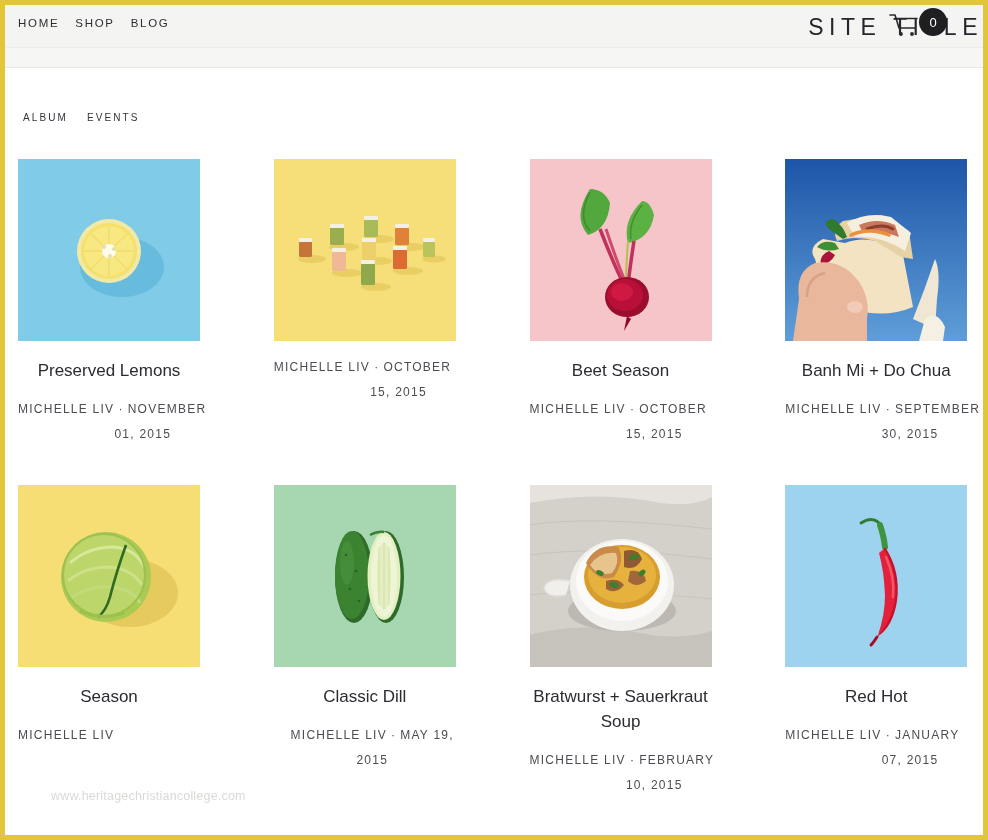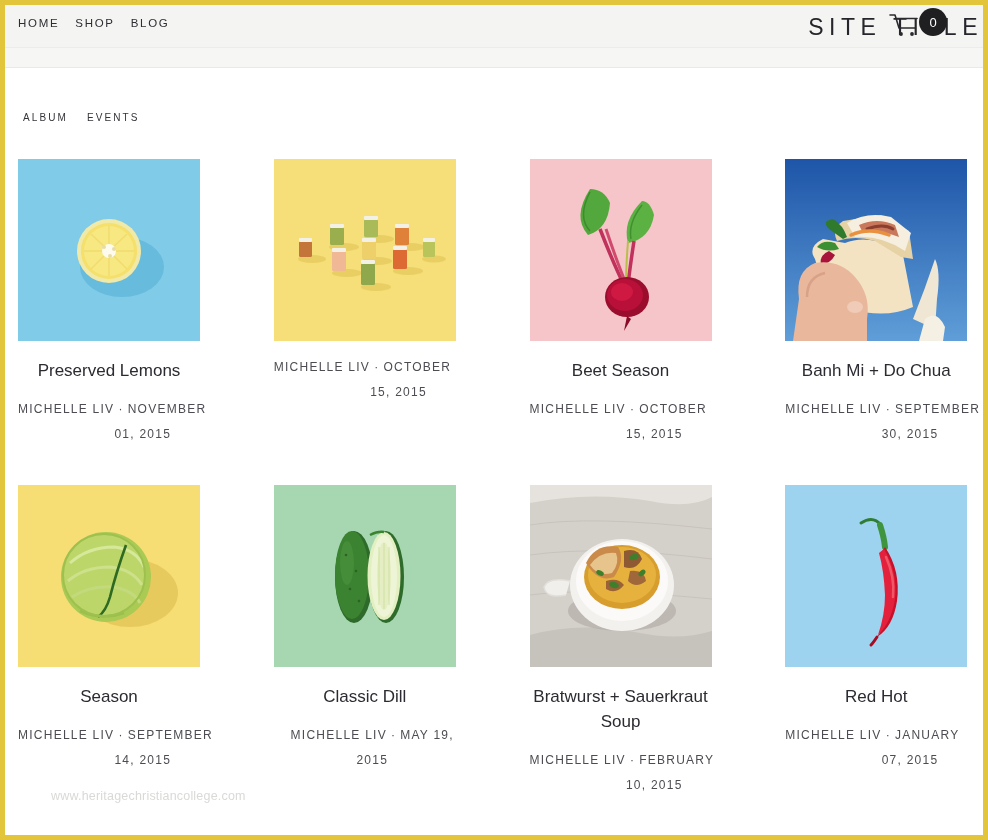--- a/index.html
+++ b/index.html
@@ -366,21 +366,20 @@
             <path d="M50 96 Q66 82 92 82 Q114 84 124 100" fill="none" stroke="#cde08a" stroke-width="3"></path>
             <path d="M54 112 Q72 100 96 102 Q116 106 122 118" fill="none" stroke="#c2da7c" stroke-width="3"></path>
             <path d="M108 60 Q98 88 92 112 Q88 126 80 132" fill="none" stroke="#2f6a22" stroke-width="2.6"></path>
             <path d="M62 126 Q84 136 106 128" fill="none" stroke="#9cbf4c" stroke-width="2.5"></path>
             <circle cx="86" cy="90" r="41" fill="none" stroke="#9ec04f" stroke-width="2"></circle>
           </svg>
         </a>
         <a class="card-title">Season</a>
         <div class="card-meta">
           <span class="meta-author">MICHELLE LIV</span>
-          <span class="meta-date"><span class="meta-sep">·</span><span>SEPTEMBER 14, 2015</span></span>
         </div>
       </div>
 
       <div class="album-card">
         <a class="card-thumb">
           <svg viewBox="0 0 182 182">
             <rect width="182" height="182" fill="#a6d7b1"></rect>
             <ellipse cx="80" cy="92" rx="19" ry="46" fill="#2e6b2a"></ellipse>
             <ellipse cx="78" cy="90" rx="17" ry="44" fill="#3b8231"></ellipse>
             <ellipse cx="73" cy="78" rx="7" ry="22" fill="#4d9440" opacity="0.6"></ellipse>

